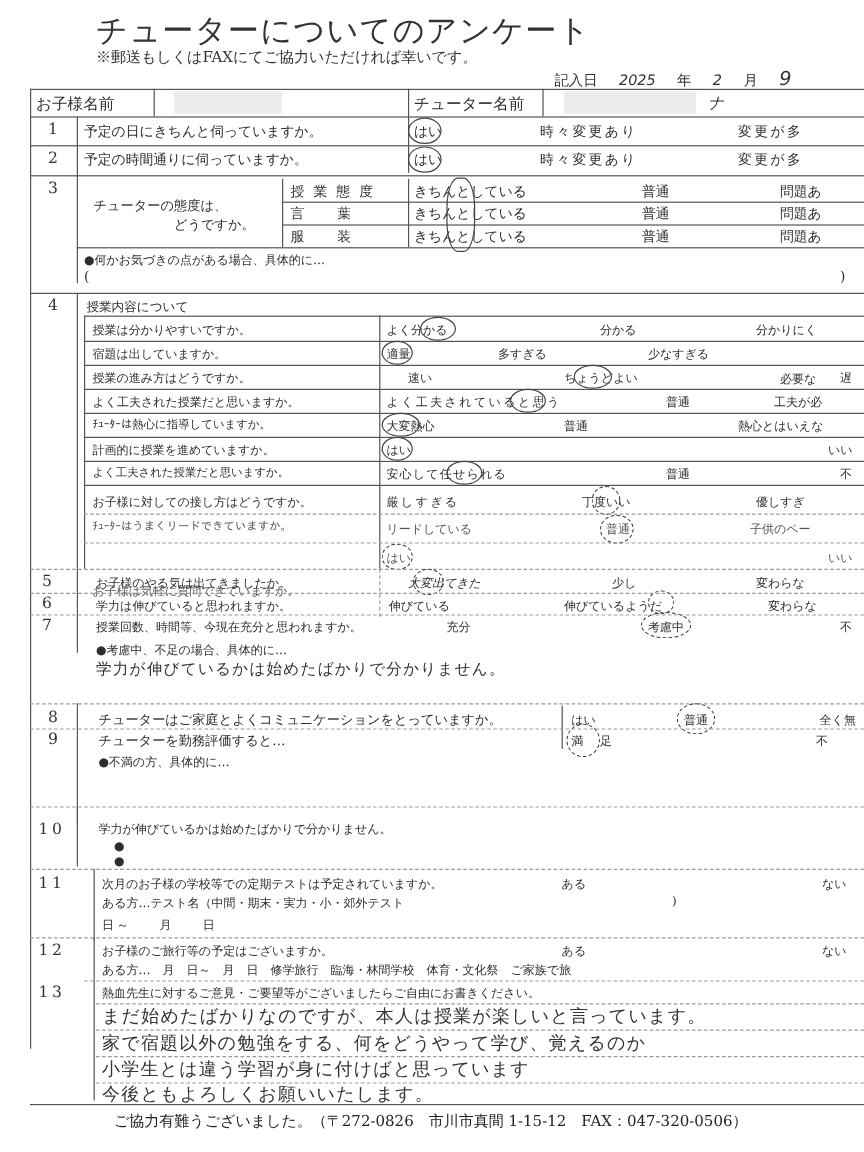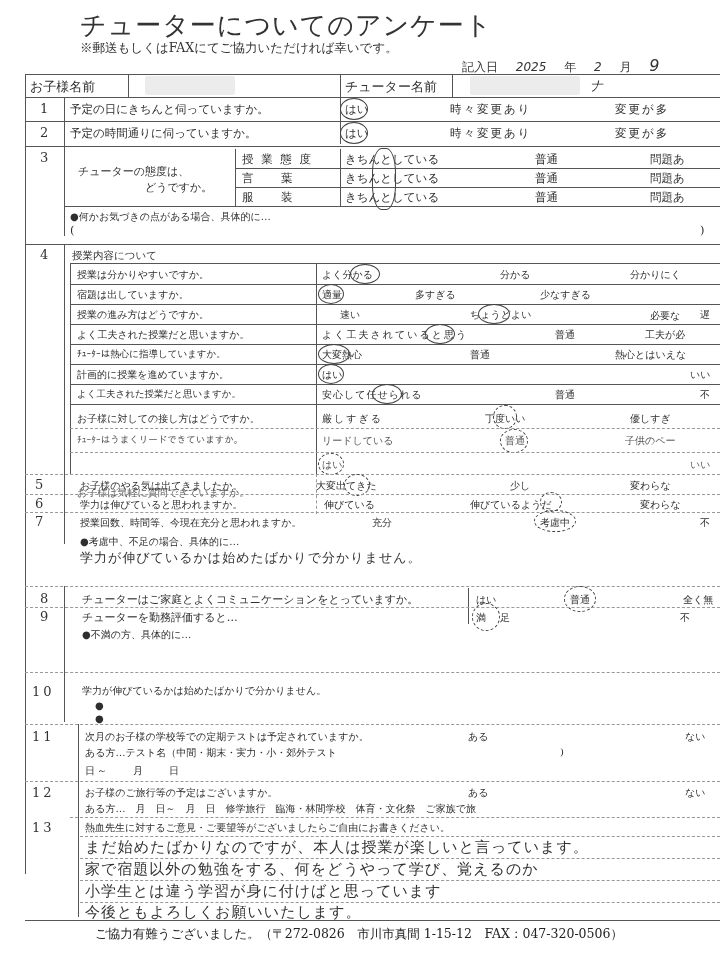--- a/index.html
+++ b/index.html
@@ -172,21 +172,21 @@
 <div class="t sm" style="left:77px;top:458px;color:#555;margin-top:28px;">お子様は気軽に質問できていますか。</div>
 <div class="t sm" style="left:322px;top:458px;color:#555;">はい</div>
 <div class="circle" style="left:318px;top:453px;width:24px;height:20px;border-style:dashed;"></div>
 <div class="t sm" style="left:690px;top:458px;color:#555;">いい</div>
 <div class="hdash" style="left:25px;top:474px;width:695px;"></div>
 
 <div class="num" style="left:35px;top:477px;">5</div>
 <div class="vline" style="left:64px;top:474px;height:70px;"></div>
 <div class="t sm" style="left:80px;top:479px;">お子様のやる気は出てきましたか。</div>
 <div class="vdash" style="left:316px;top:474px;height:40px;"></div>
-<div class="t sm" style="left:316px;top:479px;">大変出てきた</div>
+<div class="t sm" style="left:340px;top:479px;font-style:italic;">大変出てきた</div>
 <div class="circle" style="left:344px;top:474px;width:24px;height:20px;border-style:dashed;"></div>
 <div class="t sm" style="left:510px;top:479px;">少し</div>
 <div class="t sm" style="left:630px;top:479px;">変わらな</div>
 <div class="hdash" style="left:25px;top:494px;width:695px;"></div>
 
 <div class="num" style="left:35px;top:496px;">6</div>
 <div class="t sm" style="left:80px;top:498px;">学力は伸びていると思われますか。</div>
 <div class="t sm" style="left:324px;top:498px;">伸びている</div>
 <div class="t sm" style="left:470px;top:498px;">伸びているようだ</div>
 <div class="circle" style="left:540px;top:492px;width:20px;height:18px;border-style:dashed;"></div>

